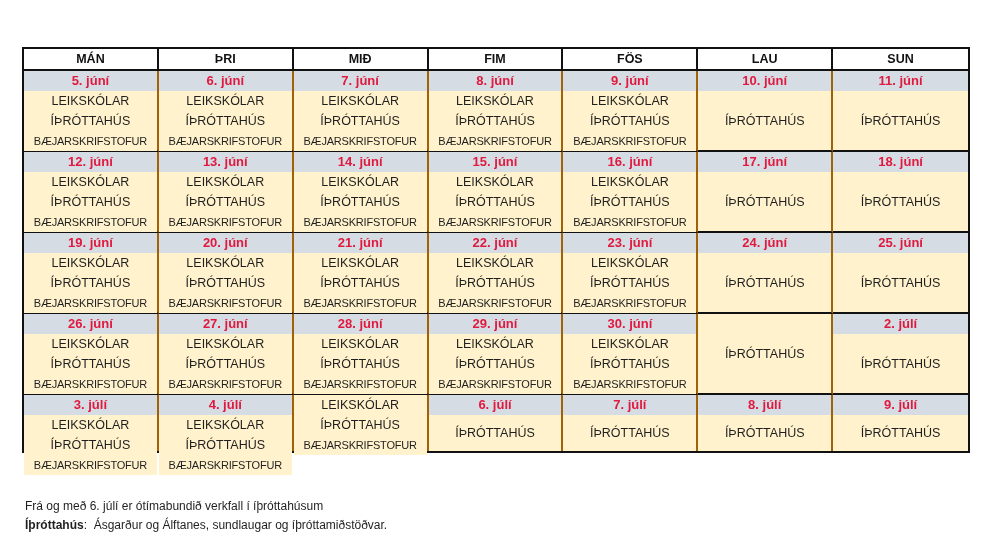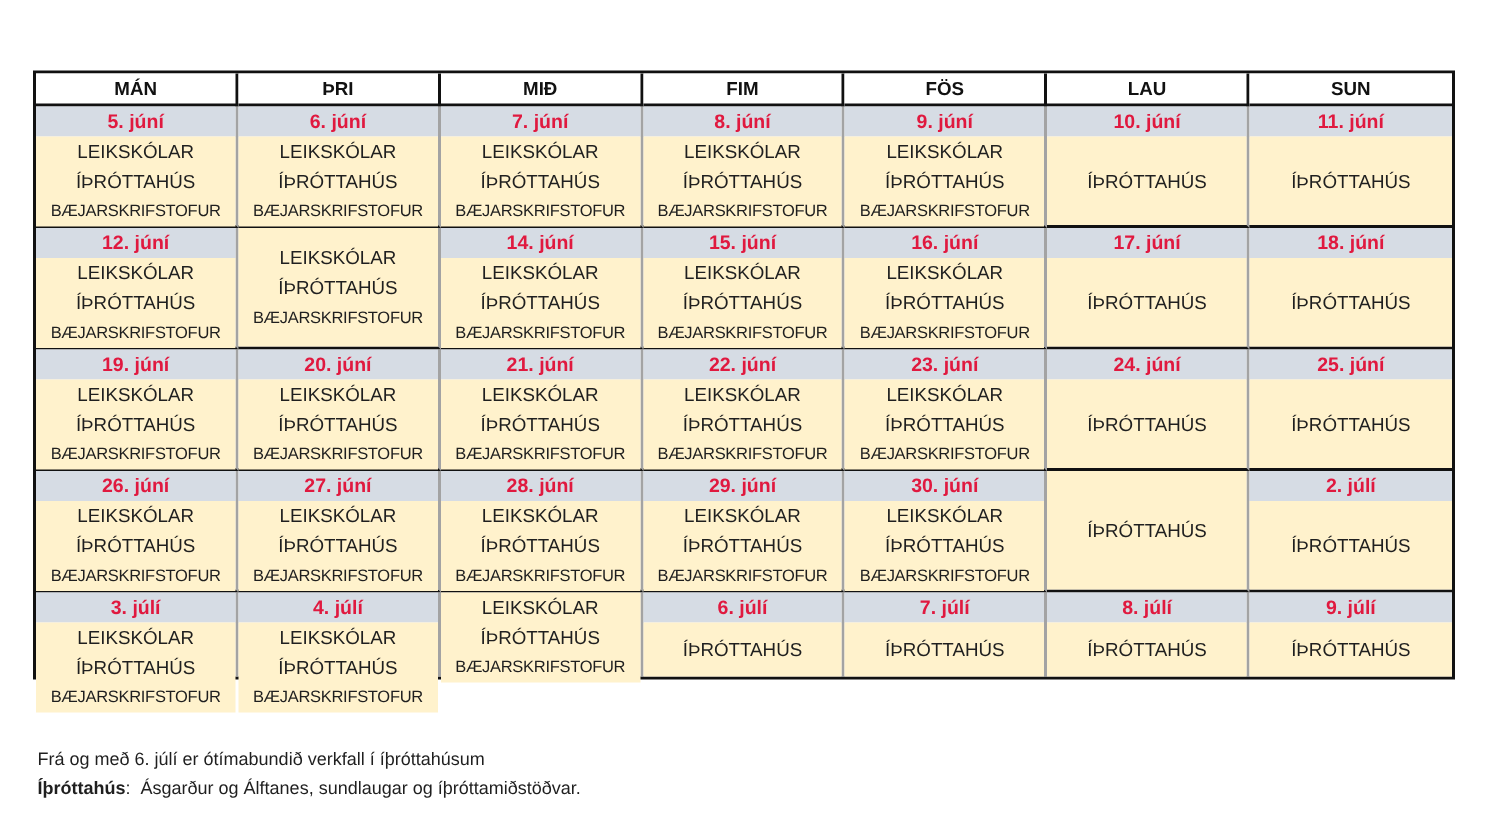--- a/index.html
+++ b/index.html
@@ -49,21 +49,21 @@
       text-align: center;
       font-size: 12.5px;
       font-weight: bold;
       color: #111;
       border-right: 2px solid #111;
       border-bottom: 2px solid #111;
       background: #ffffff;
     }
     .hdr:nth-child(7) { border-right: none; }
     .day {
-      border-right: 2px solid #a3a3a3;
+      border-right: 2px solid #a16207;
       border-bottom: 2px solid #111;
       display: flex;
       flex-direction: column;
       height: 81px;
       box-sizing: border-box;
     }
     .day.last-col { border-right: none; }
     .day.last-row { border-bottom: none; height: 56px; }
     .date {
       height: 20px;
@@ -169,20 +169,21 @@
     </div>
     <div class="day">
       <div class="date">12. júní</div>
       <div class="body">
         <div>LEIKSKÓLAR</div>
         <div>ÍÞRÓTTAHÚS</div>
         <div class="small">BÆJARSKRIFSTOFUR</div>
       </div>
     </div>
     <div class="day">
+      <div class="date">13. júní</div>
       <div class="body">
         <div>LEIKSKÓLAR</div>
         <div>ÍÞRÓTTAHÚS</div>
         <div class="small">BÆJARSKRIFSTOFUR</div>
       </div>
     </div>
     <div class="day">
       <div class="date">14. júní</div>
       <div class="body">
         <div>LEIKSKÓLAR</div>

